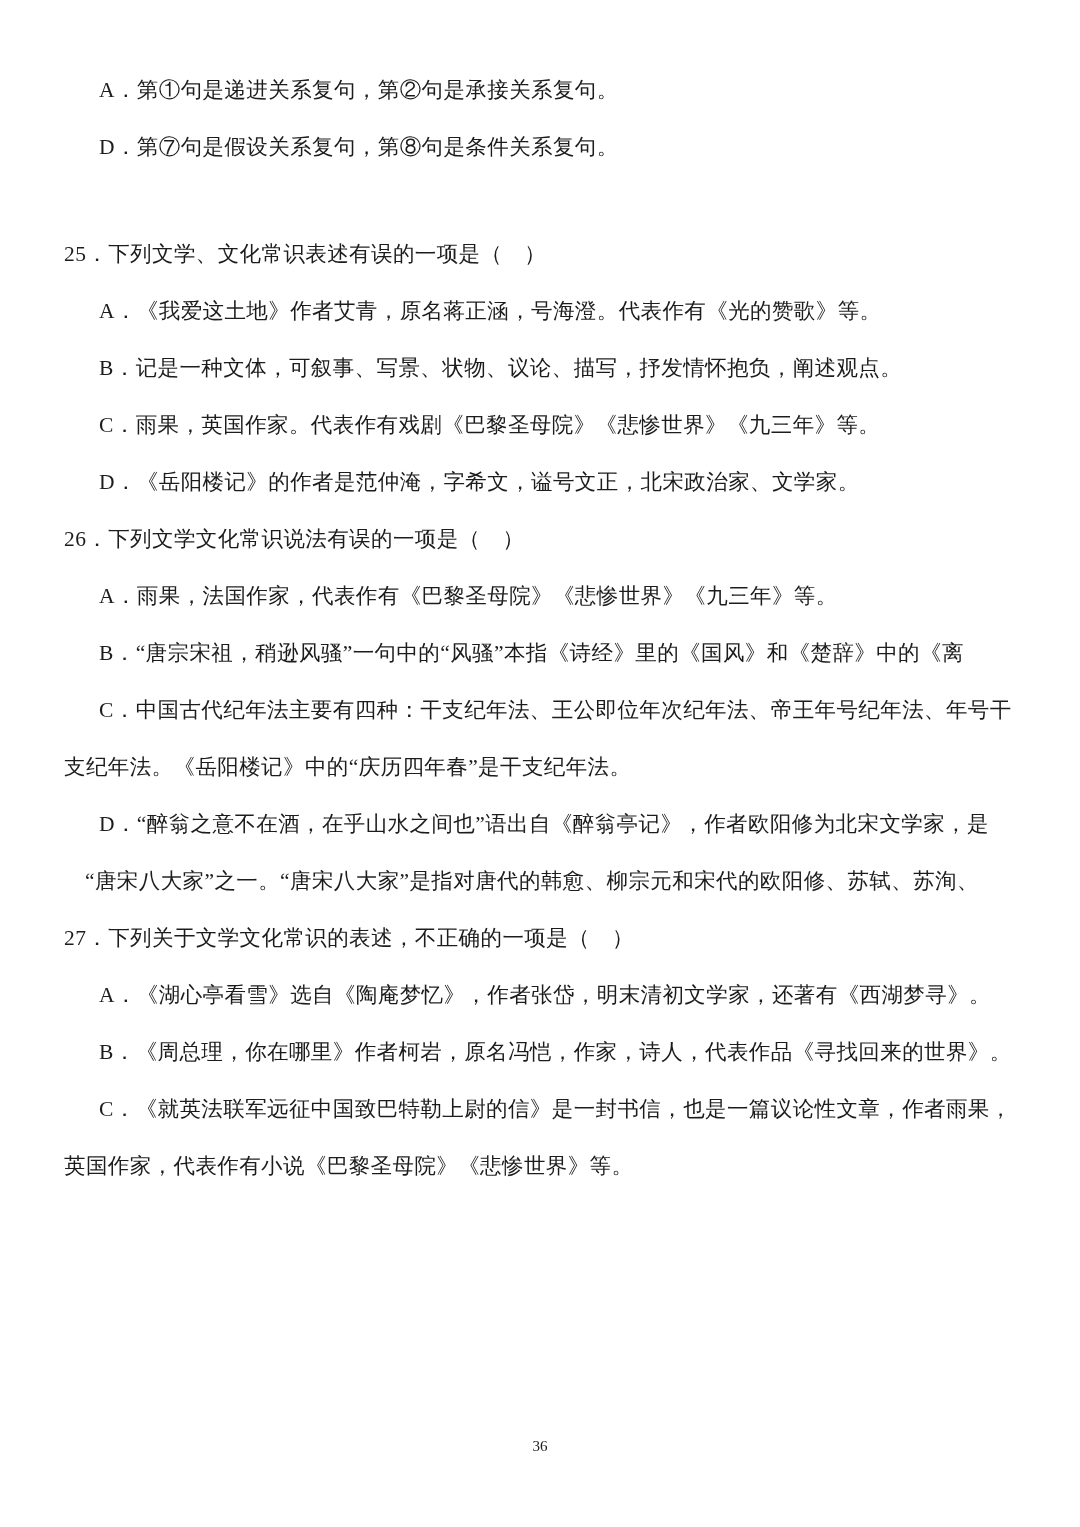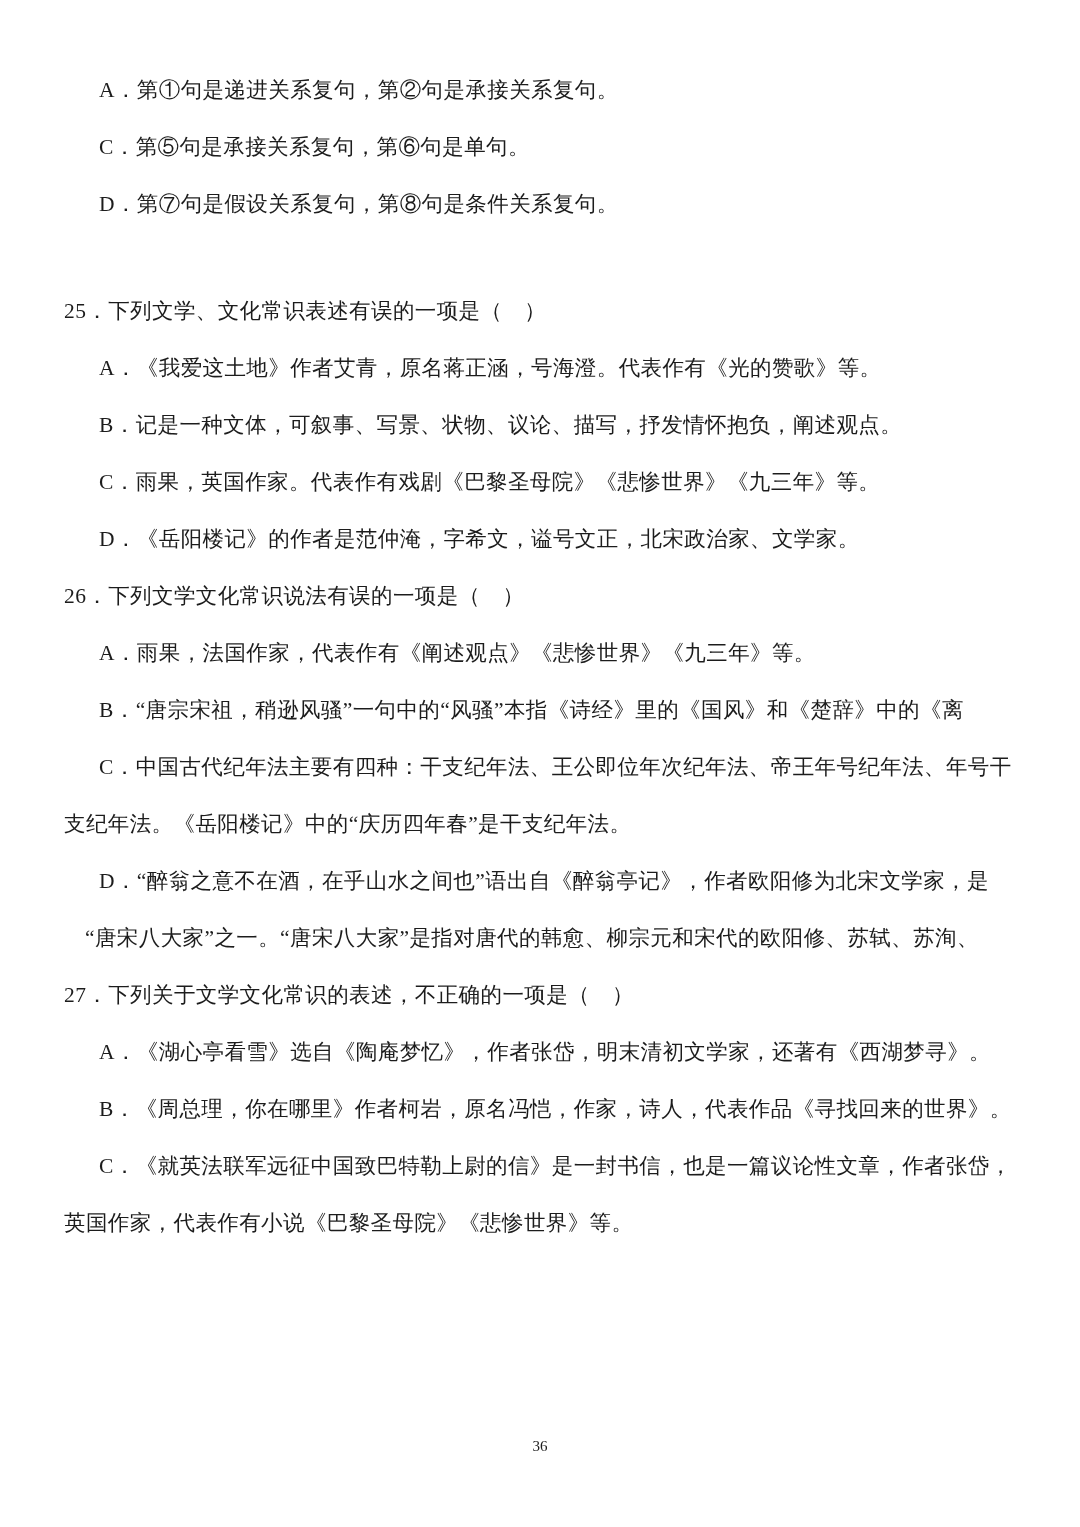--- a/index.html
+++ b/index.html
@@ -36,41 +36,40 @@
     color: #1c1c1c;
   }
 </style>
 </head>
 <body>
 
 <div class="page">
   <div class="content">
 
     <div class="line indent-opt">A．第①句是递进关系复句，第②句是承接关系复句。</div>
-    <div class="line indent-opt">C．第⑤句是承接关系复句，第⑥句是单句。</div>
     <div class="line indent-opt">D．第⑦句是假设关系复句，第⑧句是条件关系复句。</div>
 
     <div class="spacer"></div>
 
     <div class="line indent-q">25．下列文学、文化常识表述有误的一项是（　）</div>
     <div class="line indent-opt">A．《我爱这土地》作者艾青，原名蒋正涵，号海澄。代表作有《光的赞歌》等。</div>
     <div class="line indent-opt">B．记是一种文体，可叙事、写景、状物、议论、描写，抒发情怀抱负，阐述观点。</div>
     <div class="line indent-opt">C．雨果，英国作家。代表作有戏剧《巴黎圣母院》《悲惨世界》《九三年》等。</div>
     <div class="line indent-opt">D．《岳阳楼记》的作者是范仲淹，字希文，谥号文正，北宋政治家、文学家。</div>
 
     <div class="line indent-q">26．下列文学文化常识说法有误的一项是（　）</div>
-    <div class="line indent-opt">A．雨果，法国作家，代表作有《阐述观点》《悲惨世界》《九三年》等。</div>
+    <div class="line indent-opt">A．雨果，法国作家，代表作有《巴黎圣母院》《悲惨世界》《九三年》等。</div>
     <div class="line indent-opt">B．“唐宗宋祖，稍逊风骚”一句中的“风骚”本指《诗经》里的《国风》和《楚辞》中的《离</div>
     <div class="line indent-opt">C．中国古代纪年法主要有四种：干支纪年法、王公即位年次纪年法、帝王年号纪年法、年号干</div>
     <div class="line indent-q">支纪年法。《岳阳楼记》中的“庆历四年春”是干支纪年法。</div>
     <div class="line indent-opt">D．“醉翁之意不在酒，在乎山水之间也”语出自《醉翁亭记》，作者欧阳修为北宋文学家，是</div>
     <div class="line indent-hang">“唐宋八大家”之一。“唐宋八大家”是指对唐代的韩愈、柳宗元和宋代的欧阳修、苏轼、苏洵、</div>
 
     <div class="line indent-q">27．下列关于文学文化常识的表述，不正确的一项是（　）</div>
     <div class="line indent-opt">A．《湖心亭看雪》选自《陶庵梦忆》，作者张岱，明末清初文学家，还著有《西湖梦寻》。</div>
     <div class="line indent-opt">B．《周总理，你在哪里》作者柯岩，原名冯恺，作家，诗人，代表作品《寻找回来的世界》。</div>
-    <div class="line indent-opt">C．《就英法联军远征中国致巴特勒上尉的信》是一封书信，也是一篇议论性文章，作者张岱，</div>
+    <div class="line indent-opt">C．《就英法联军远征中国致巴特勒上尉的信》是一封书信，也是一篇议论性文章，作者雨果，</div>
     <div class="line indent-q">英国作家，代表作有小说《巴黎圣母院》《悲惨世界》等。</div>
 
   </div>
 
   <div class="page-number">36</div>
 </div>
 
 </body></html>

